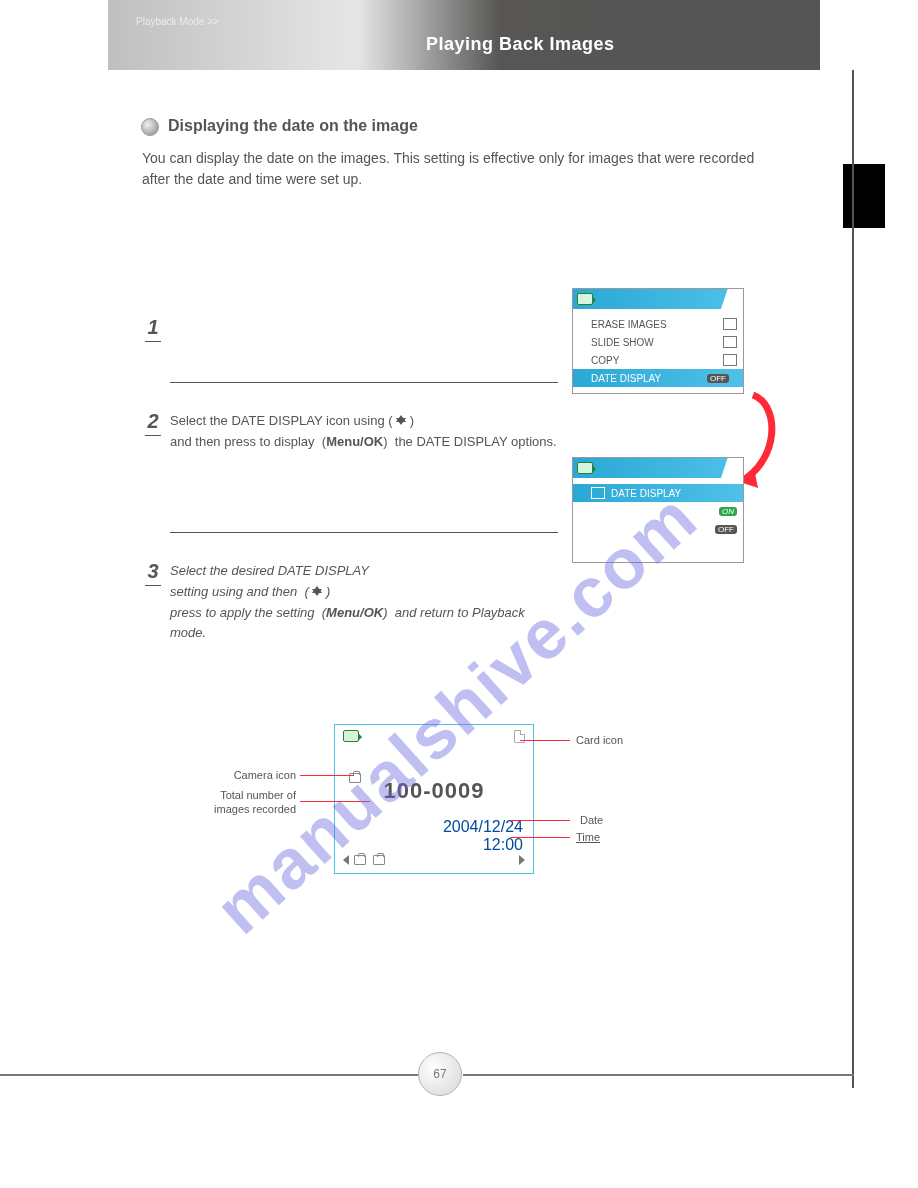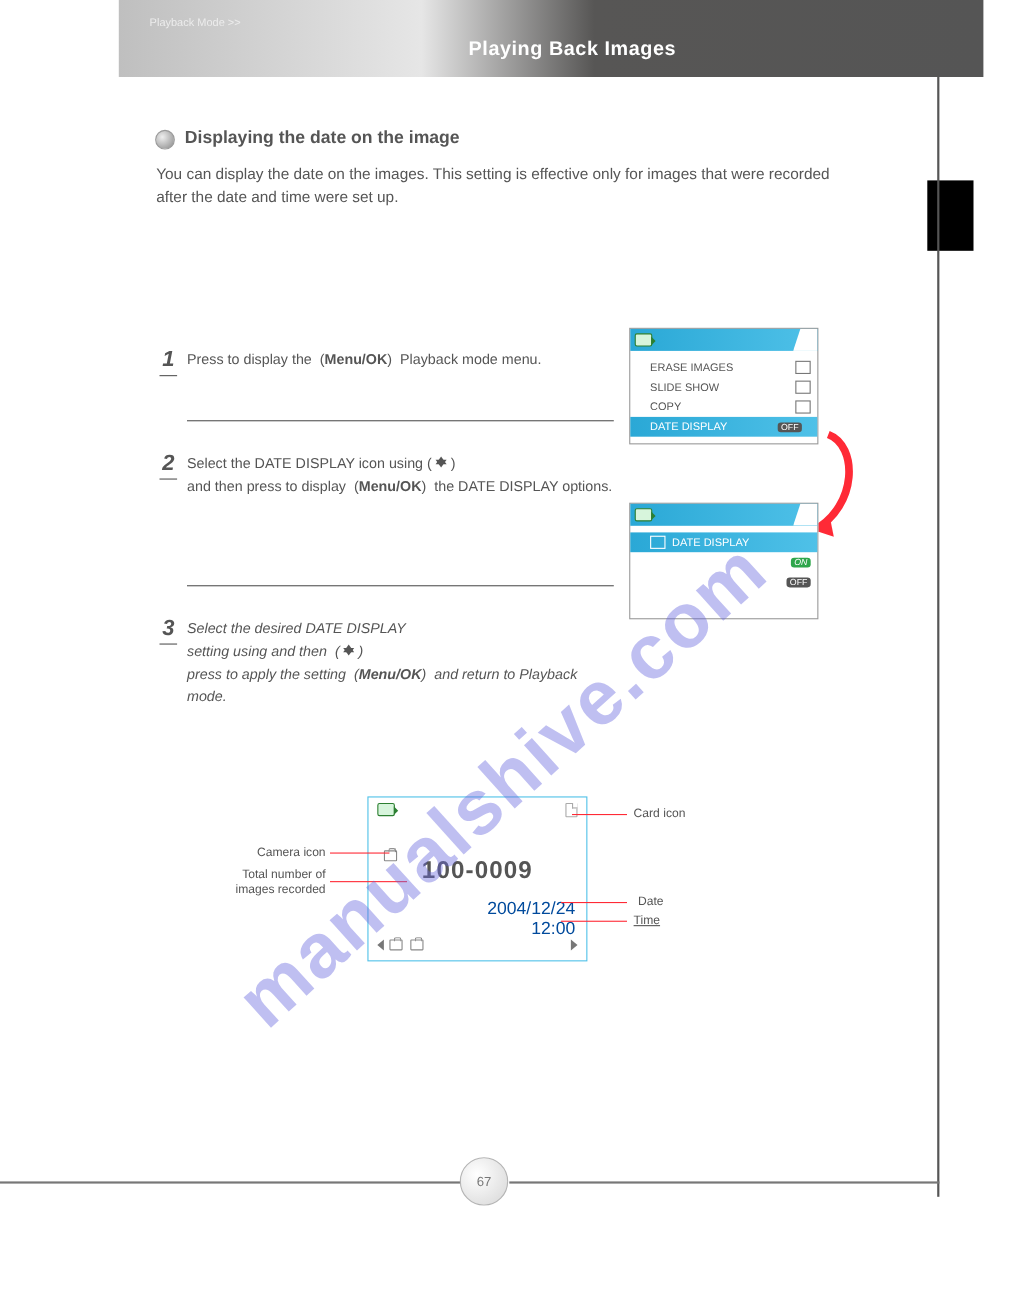--- a/index.html
+++ b/index.html
@@ -1,21 +1,21 @@
 <!DOCTYPE html>
 <html><head>
 <meta charset="utf-8">
 <style>
   * { box-sizing: border-box; margin: 0; padding: 0; }
   html, body { width: 918px; height: 1188px; background: #fff; font-family: Arial, Helvetica, sans-serif; color: #444; font-size: 13px; position: relative; }
   
   .page { position: relative; width: 918px; height: 1188px; }
 
   
-  .header-bar { position: absolute; top: 0; left: 108px; width: 786px; height: 70px;
+  .header-bar { position: absolute; top: 0; left: 108px; width: 712px; height: 70px;
     background: linear-gradient(90deg, #bfbfbf 0%, #e6e6e6 35%, #575655 55%, #555 100%); }
   .breadcrumb { position: absolute; top: 16px; left: 28px; color: #ececec; font-size: 10px; }
   .header-title { position: absolute; top: 34px; left: 318px; color: #fff; font-weight: bold; font-size: 18px; letter-spacing: .5px; }
 
   
   .side-tab { position: absolute; top: 164px; left: 843px; width: 42px; height: 64px; background: #000; }
 
   
   .page-border-right { position: absolute; top: 70px; right: 64px; width: 2px; height: 1018px; background: #555; }
   .page-border-bottom { position: absolute; left: 0; top: 1074px; height: 2px; width: 420px; background: #777; }
@@ -89,25 +89,20 @@
   </div>
 
   <div class="page-border-right" data-name="page-right-border"></div>
 
   <span class="bullet-dot" style="left:141px; top:118px;" data-name="bullet-icon"></span>
   <div class="section-h" style="left:168px; top:117px;" data-name="section-heading">Displaying the date on the image</div>
   <div class="lead" style="left:142px; top:148px;" data-name="section-lead">You can display the date on the images. This setting is effective only for images that were recorded after the date and time were set up.</div>
 
   <div class="step-num" style="left:142px; top:316px;" data-name="step-number-1">1</div>
 
-  <div style="left:170px; top:317px; width:380px;" class="step-line" data-name="step-1-wrap">
-    <span data-name="s1a">Press  to display the</span>
-    &nbsp;<span data-name="menu-ok-pill">(<span class="menuok">Menu/OK</span>)</span>&nbsp;
-    <span data-name="s1b">Playback mode menu.</span>
-  </div>
 
   <style></style>
 
   <div class="hr" style="left:170px; top:382px; width:388px;" data-name="divider-1"></div>
 
   <div class="step-num" style="left:142px; top:410px;" data-name="step-number-2">2</div>
   <div class="step-line" style="left:170px; top:411px; width:388px;" data-name="step-2">
     <span data-name="s2a">Select the DATE DISPLAY icon using</span>
     <span data-name="up-down-icon">(&nbsp;<span class="tri-up"></span><span class="tri-dn"></span>&nbsp;)</span><br>
     <span data-name="s2b">and then press  to display</span>
@@ -120,21 +115,21 @@
   <div class="step-num" style="left:142px; top:560px;" data-name="step-number-3">3</div>
   <div class="step-line" style="left:170px; top:561px; width:388px;font-style:italic;" data-name="step-3">
     <span data-name="s3a">Select the desired DATE DISPLAY</span><br>
     <span data-name="s3b">setting using  and then</span>
     &nbsp;<span data-name="up-down-icon-2">(&nbsp;<span class="tri-up"></span><span class="tri-dn"></span>&nbsp;)</span>&nbsp;<br>
     <span data-name="s3c">press  to apply the setting</span>
     &nbsp;<span data-name="menu-ok-pill-3">(<span class="menuok">Menu/OK</span>)</span>&nbsp;
     <span data-name="s3d">and return to Playback mode.</span>
   </div>
 
-  <div class="cam-panel" style="left:572px; top:288px;margin-top:10px;" data-name="playback-menu-panel">
+  <div class="cam-panel" style="left:572px; top:288px;" data-name="playback-menu-panel">
     <div class="titlebar" data-name="panel-a-titlebar">
       <span class="cam-head-ico" data-name="play-icon"></span>
       <span class="tab-notch" data-name="panel-tab-notch"></span>
     </div>
     <div class="body">
       <div class="row" data-name="menu-row-erase">
           <span data-name="menu-row-erase-label">ERASE IMAGES</span>
           <span class="ico" data-name="erase-icon"></span>
         </div>
       <div class="row" data-name="menu-row-slideshow">

